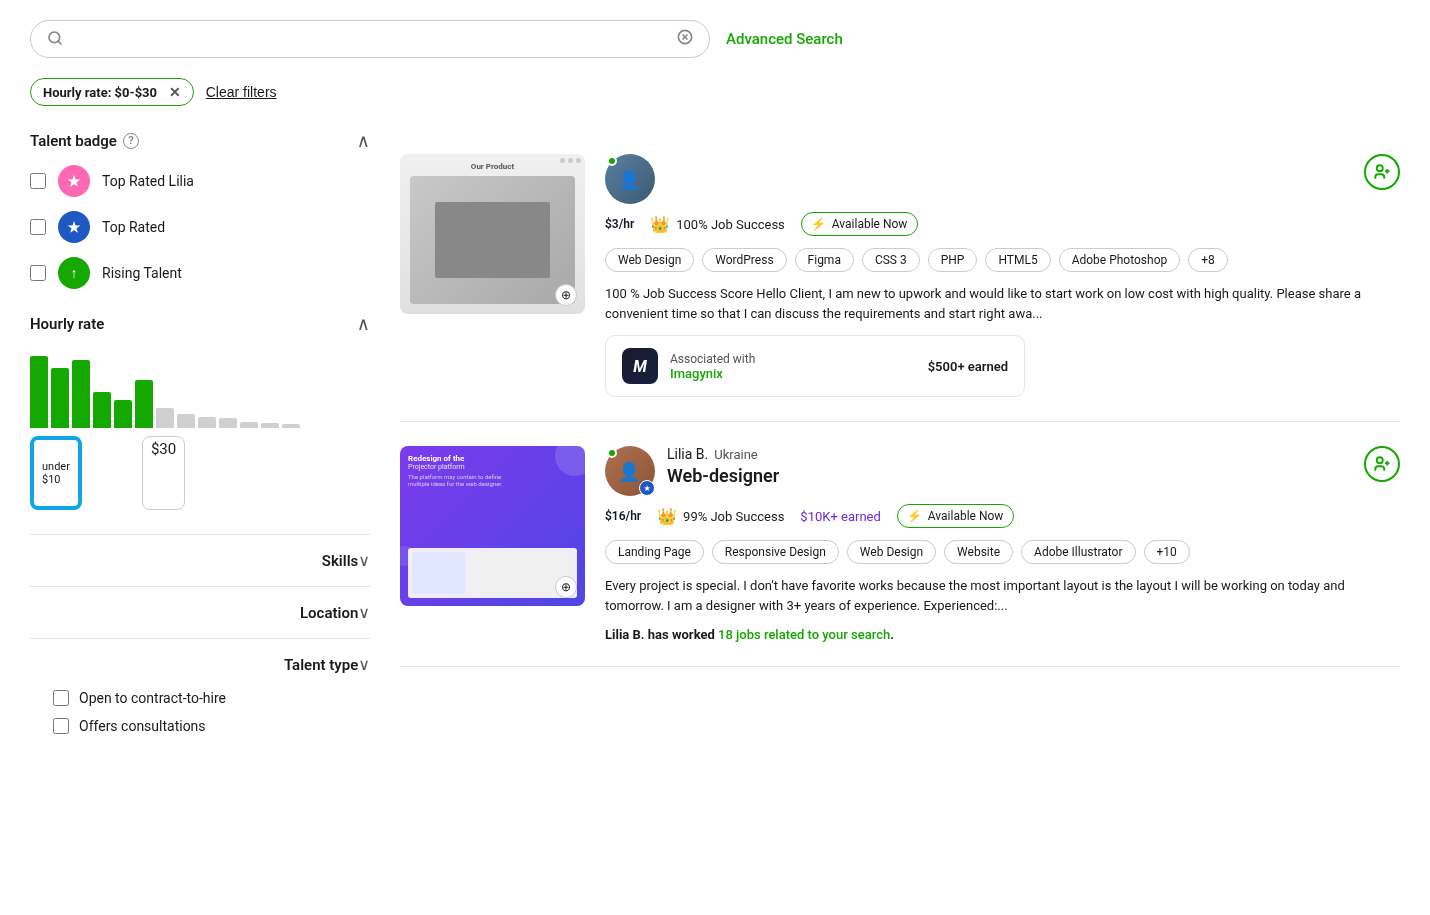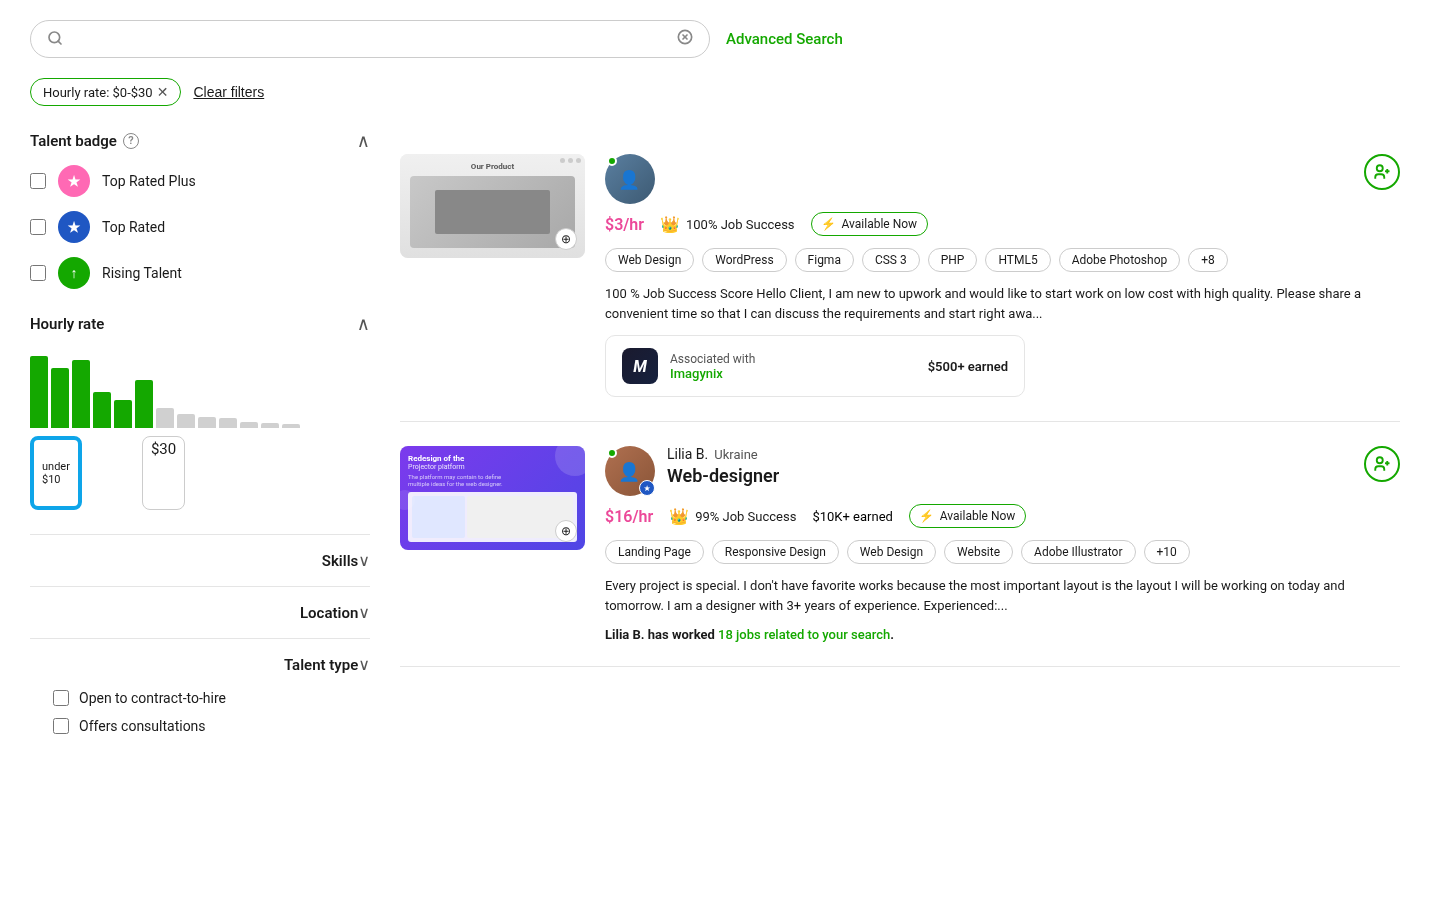--- a/index.html
+++ b/index.html
@@ -9,21 +9,21 @@
 
     
     .search-bar-row { display: flex; align-items: center; gap: 16px; margin-bottom: 20px; }
     .search-bar { display: flex; align-items: center; border: 1.5px solid #ccc; border-radius: 30px; padding: 8px 16px; width: 680px; gap: 10px; }
     .search-bar input { border: none; outline: none; font-size: 15px; flex: 1; color: #1a1a1a; }
     .clear-search-btn { background: none; border: none; cursor: pointer; color: #888; font-size: 16px; }
     .advanced-search-link { color: #14a800; font-weight: 500; cursor: pointer; text-decoration: none; font-size: 15px; }
 
     
     .filter-chips-row { display: flex; align-items: center; gap: 12px; margin-bottom: 24px; }
-    .filter-chip { display: flex; align-items: center; gap: 4px; border: 1.5px solid #14a800; border-radius: 20px; padding: 5px 12px; font-size: 13px; color: #1a1a1a; cursor: pointer; }
+    .filter-chip { display: flex; align-items: center; gap: 12px; border: 1.5px solid #14a800; border-radius: 20px; padding: 5px 12px; font-size: 13px; color: #1a1a1a; cursor: pointer; font-weight: bold; }
     .filter-chip-remove { color: #555; font-size: 14px; cursor: pointer; }
     .clear-filters-btn { background: none; border: none; cursor: pointer; color: #1a1a1a; font-size: 14px; font-weight: 500; text-decoration: underline; }
 
     
     .main-layout { display: flex; gap: 30px; }
 
     
     .sidebar { width: 340px; flex-shrink: 0; }
 
     .sidebar-section { margin-bottom: 24px; }
@@ -52,48 +52,48 @@
     .talent-type-section { margin-top: 16px; }
     .talent-option { display: flex; align-items: center; gap: 10px; margin-bottom: 12px; cursor: pointer; padding-left: 23px; }
     .talent-option input[type="checkbox"] { width: 16px; height: 16px; cursor: pointer; accent-color: #14a800; }
     .talent-option-label { font-size: 14px; color: #1a1a1a; }
 
     
     .results-container { flex: 1; }
 
     
     .freelancer-card { display: flex; gap: 20px; padding: 24px 0; border-bottom: 1px solid #e5e5e5; position: relative; }
-    .card-portfolio-img { width: 185px; height: 104px; flex-shrink: 0; border-radius: 8px; overflow: hidden; background: #f0f0f0; position: relative; }
+    .card-portfolio-img { width: 185px; height: 160px; flex-shrink: 0; border-radius: 8px; overflow: hidden; background: #f0f0f0; position: relative; }
 
     .zoom-icon { position: absolute; bottom: 8px; right: 8px; width: 22px; height: 22px; background: #fff; border-radius: 50%; display: flex; align-items: center; justify-content: center; border: 1px solid #ccc; font-size: 12px; cursor: pointer; }
 
     .card-info { flex: 1; }
     .card-header { display: flex; align-items: flex-start; justify-content: space-between; margin-bottom: 8px; }
     .freelancer-identity { display: flex; align-items: flex-start; gap: 12px; }
     .avatar-wrapper { position: relative; }
     .avatar { width: 50px; height: 50px; border-radius: 50%; overflow: hidden; background: #888; flex-shrink: 0; }
     .online-dot { position: absolute; top: 2px; left: 2px; width: 10px; height: 10px; background: #14a800; border-radius: 50%; border: 2px solid #fff; }
     .badge-star { position: absolute; bottom: 0; right: 0; width: 16px; height: 16px; background: #1f57c3; border-radius: 50%; display: flex; align-items: center; justify-content: center; font-size: 8px; color: #fff; border: 1.5px solid #fff; }
 
     .freelancer-name-location { }
     .name-location-row { display: flex; align-items: center; gap: 6px; }
     .freelancer-name { font-size: 14px; color: #1a1a1a; }
     .freelancer-country { font-size: 13px; color: #555; }
     .freelancer-title { font-size: 18px; font-weight: 600; color: #1a1a1a; margin-top: 2px; line-height: 1.3; }
 
     .invite-btn { width: 36px; height: 36px; border-radius: 50%; border: 2px solid #14a800; display: flex; align-items: center; justify-content: center; cursor: pointer; color: #14a800; font-size: 16px; background: transparent; flex-shrink: 0; }
 
     .card-meta { display: flex; align-items: center; gap: 16px; margin-bottom: 12px; flex-wrap: wrap; }
-    .rate-text { font-size: 16px; font-weight: 600; color: #ec4899; }
+    .rate-text { font-size: 12px; font-weight: 600; color: #0f172a; }
     .job-success { display: flex; align-items: center; gap: 6px; }
     .crown-icon { font-size: 16px; color: #1f57c3; }
     .success-text { font-size: 13px; color: #1a1a1a; }
     .available-badge { display: flex; align-items: center; gap: 5px; border: 1.5px solid #14a800; border-radius: 20px; padding: 4px 10px; font-size: 12px; color: #1a1a1a; }
     .lightning-icon { color: #14a800; font-size: 12px; }
-    .earned-text { font-size: 13px; color: #000000; text-align: center; }
+    .earned-text { font-size: 13px; color: #6d28d9; text-align: center; }
 
     .skills-tags { display: flex; flex-wrap: wrap; gap: 8px; margin-bottom: 12px; }
     .skill-tag { border: 1px solid #ccc; border-radius: 20px; padding: 4px 12px; font-size: 12px; color: #1a1a1a; background: #fff; }
     .more-tag { border: 1px solid #ccc; border-radius: 20px; padding: 4px 12px; font-size: 12px; color: #1a1a1a; }
 
     .freelancer-bio { font-size: 13px; color: #1a1a1a; line-height: 1.5; margin-bottom: 12px; }
 
     .agency-card { display: flex; align-items: center; gap: 12px; border: 1px solid #e5e5e5; border-radius: 10px; padding: 12px 16px; max-width: 420px; }
     .agency-logo { width: 36px; height: 36px; border-radius: 8px; background: linear-gradient(135deg, #1a1a2e, #16213e); display: flex; align-items: center; justify-content: center; font-size: 16px; color: #fff; flex-shrink: 0; }
     .agency-info { flex: 1; }
@@ -150,21 +150,21 @@
           <span class="sidebar-section-title">
             <span>Talent badge</span>
             <span style="width:16px;height:16px;border-radius:50%;border:1.5px solid #888;display:inline-flex;align-items:center;justify-content:center;font-size:11px;color:#888;">?</span>
           </span>
           <span class="section-toggle">∧</span>
         </div>
 
         <div class="badge-item">
           <input type="checkbox" style="">
           <span class="badge-icon top-rated-plus">★</span>
-          <span class="badge-label">Top Rated Plus</span>
+          <span class="badge-label">Top Rated Lilia</span>
         </div>
         <div class="badge-item">
           <input type="checkbox" style="">
           <span class="badge-icon top-rated">★</span>
           <span class="badge-label">Top Rated</span>
         </div>
         <div class="badge-item">
           <input type="checkbox" style="">
           <span class="badge-icon rising-talent">↑</span>
           <span class="badge-label">Rising Talent</span>

